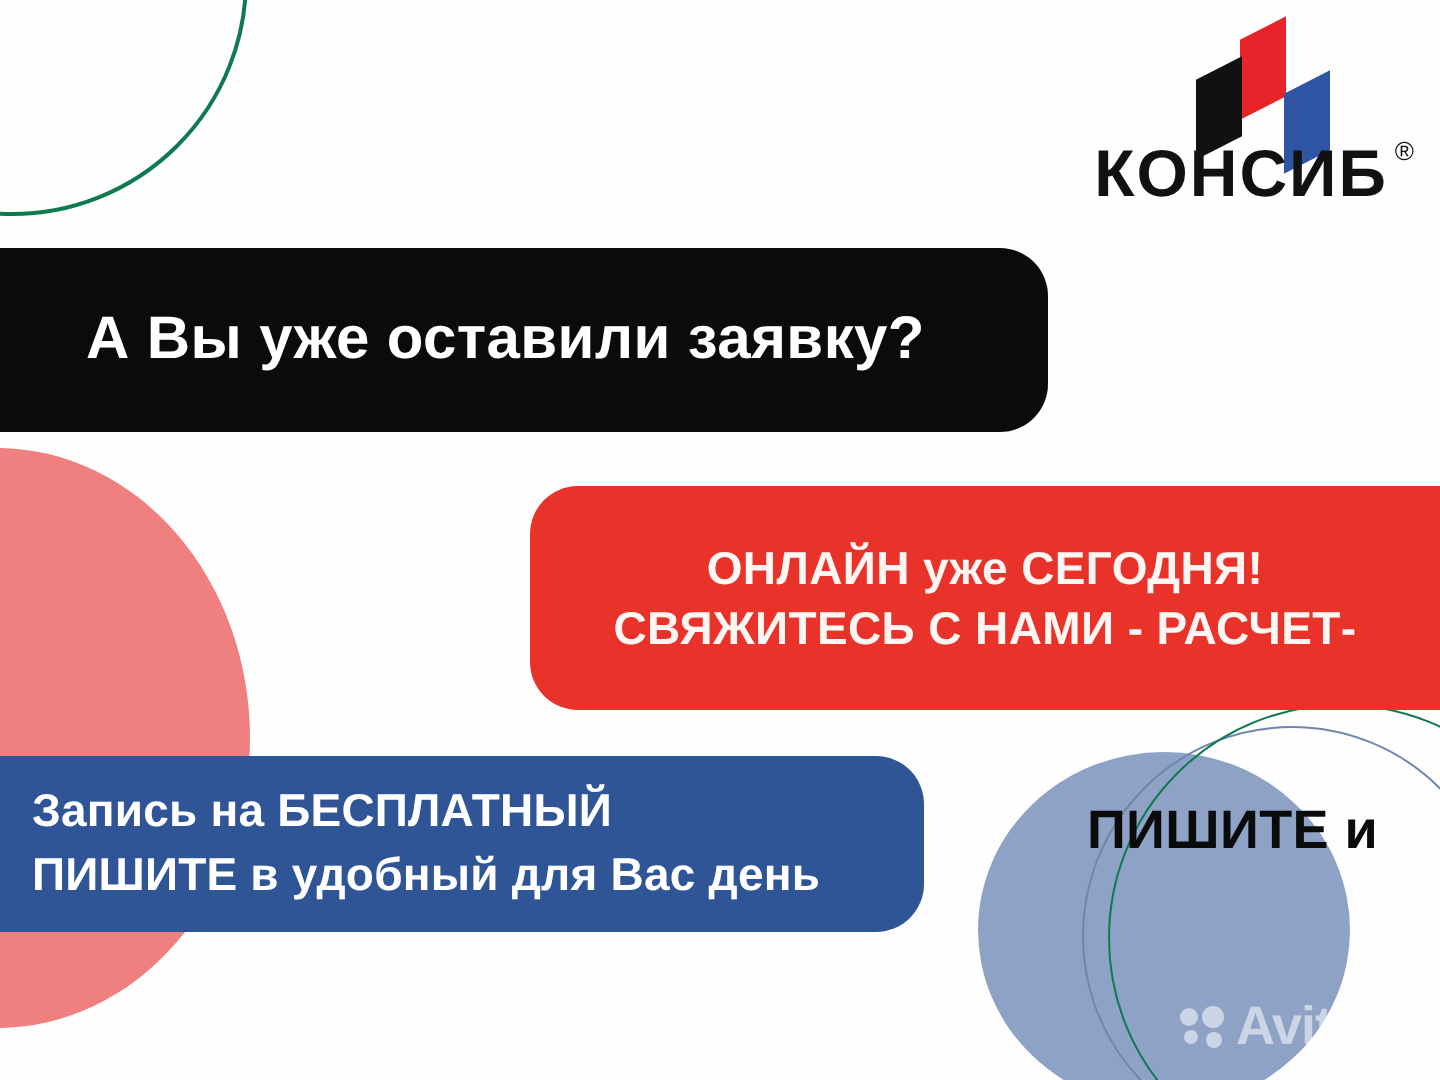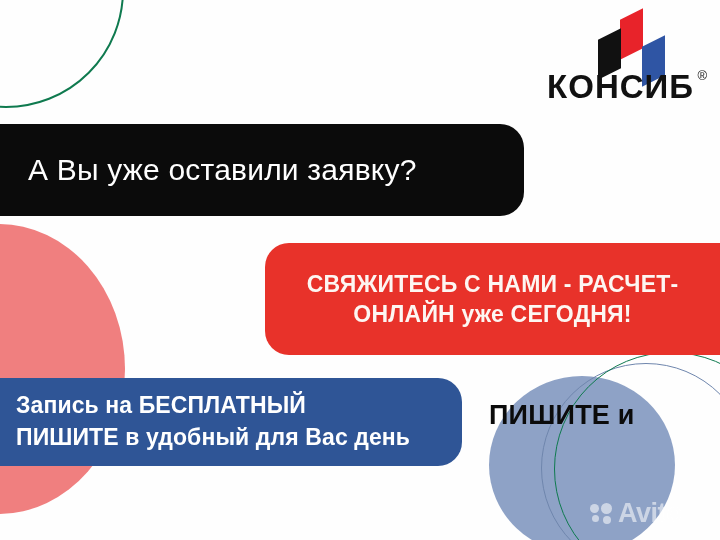--- a/index.html
+++ b/index.html
@@ -119,24 +119,25 @@
     width: 524px;
     height: 92px;
     background: #0b0b0b;
     border-radius: 0 24px 24px 0;
     display: flex;
     align-items: center;
   }
   .banner-black-text {
     color: #ffffff;
     font-size: 30px;
-    font-weight: normal;
+    font-weight: bold;
     padding-left: 28px;
     letter-spacing: 0.2px;
     white-space: nowrap;
+    margin-left: 15px;
   }
 
   .banner-red {
     position: absolute;
     left: 265px;
     top: 243px;
     width: 455px;
     height: 112px;
     background: #e8322a;
     border-radius: 24px 0 0 24px;
@@ -176,21 +177,21 @@
     white-space: nowrap;
     letter-spacing: 0.1px;
   }
 
   
   .call-block {
     position: absolute;
     left: 489px;
     top: 398px;
     width: 200px;
-    text-align: left;
+    text-align: right;
   }
   .call-line {
     color: #0b0b0b;
     font-size: 27px;
     font-weight: bold;
     line-height: 1.28;
     white-space: nowrap;
     letter-spacing: 0.2px;
   }
 
@@ -245,22 +246,22 @@
     </div>
     <div class="logo-wordmark">КОНСИБ</div>
     <div class="logo-reg">®</div>
   </div>
 
   <div class="banner-black">
     <div class="banner-black-text">А Вы уже оставили заявку?</div>
   </div>
 
   <div class="banner-red">
+    <div class="banner-red-line">ОНЛАЙН уже СЕГОДНЯ!</div>
     <div class="banner-red-line">СВЯЖИТЕСЬ С НАМИ - РАСЧЕТ-</div>
-    <div class="banner-red-line">ОНЛАЙН уже СЕГОДНЯ!</div>
   </div>
 
   <div class="banner-blue">
     <div class="banner-blue-line">Запись на БЕСПЛАТНЫЙ</div>
     <div class="banner-blue-line">ПИШИТЕ в удобный для Вас день</div>
   </div>
 
   <div class="call-block">
     <div class="call-line">ПИШИТЕ и</div>
   </div>

